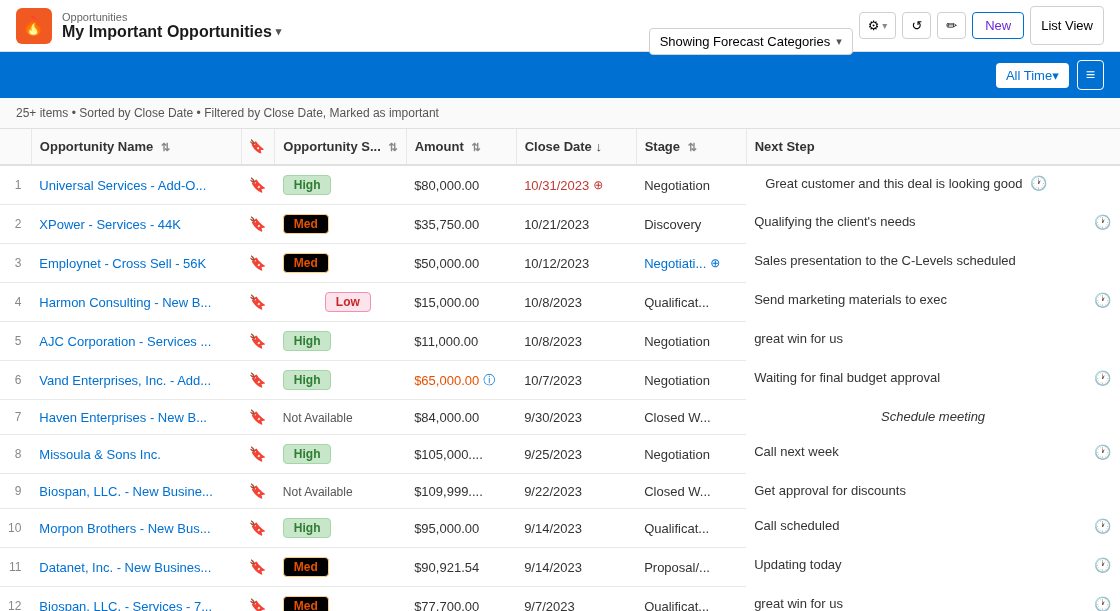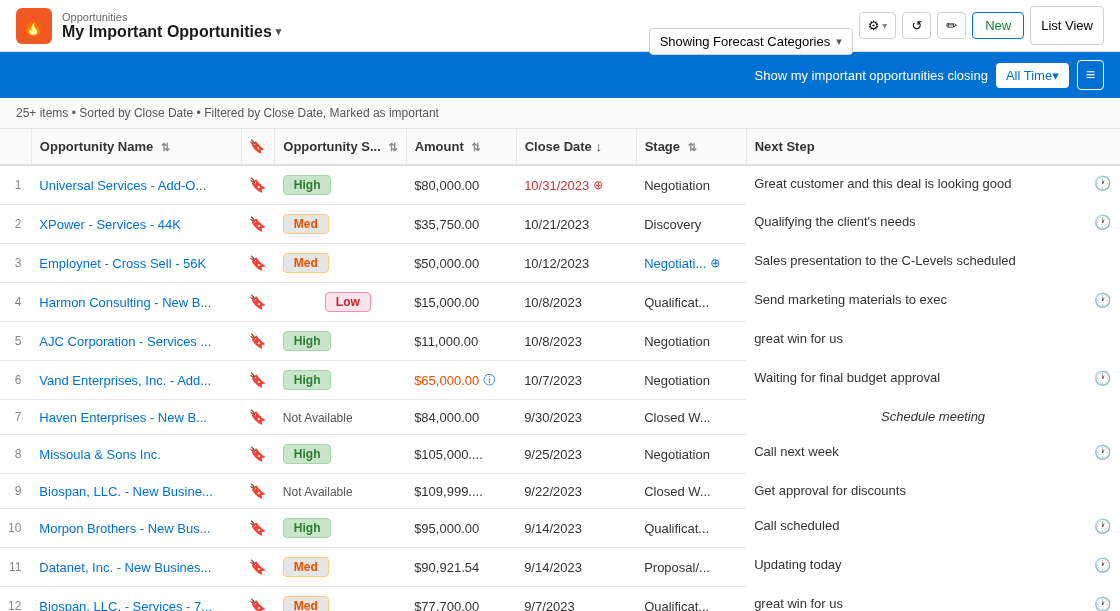--- a/index.html
+++ b/index.html
@@ -25,21 +25,21 @@
       display: flex; align-items: center; gap: 6px; border: 1px solid #d0d0d0;
       border-radius: 4px; padding: 5px 10px; background: #fff; cursor: pointer; font-size: 13px; margin-top: 31px;
     }
     .filter-btn .chevron { color: #555; font-size: 11px; }
     .icon-btn {
       border: 1px solid #d0d0d0; border-radius: 4px; padding: 5px 8px;
       background: #fff; cursor: pointer; font-size: 13px; display: flex; align-items: center; gap: 3px;
     }
     .new-btn {
       border: 1px solid #0070d2; border-radius: 4px; padding: 5px 12px;
-      background: #fff; color: #15803d; cursor: pointer; font-size: 13px; font-weight: 500;
+      background: #fff; color: #6d28d9; cursor: pointer; font-size: 13px; font-weight: 500;
     }
     .list-view-btn {
       border: 1px solid #d0d0d0; border-radius: 4px; padding: 11px 10px;
       background: #fff; cursor: pointer; font-size: 13px;
     }
 
     
     .blue-banner {
       background: #0070d2; color: #fff; display: flex; align-items: center; justify-content: flex-end;
       padding: 8px 16px; gap: 8px; min-height: 44px;
@@ -79,21 +79,21 @@
 
     .link-text { color: #0070d2; cursor: pointer; text-decoration: none; }
 
     .bookmark-icon { color: #0070d2; font-size: 14px; }
 
     .badge {
       display: inline-block; padding: 2px 10px; border-radius: 4px;
       font-size: 12px; font-weight: 600; min-width: 44px; text-align: center;
     }
     .badge-high { background: #c8e6c9; color: #2e7d32; border: 1px solid #a5d6a7; }
-    .badge-med { background: #e5e5e5; color: #e65100; border: 1px solid #ffcc80; }
+    .badge-med { background: #000000; color: #e65100; border: 1px solid #ffcc80; }
     .badge-low { background: #fce4ec; color: #c62828; border: 1px solid #f48fb1; margin-left: 42px; }
     .badge-na { color: #555; font-size: 12px; }
 
     .amount-cell { white-space: nowrap; }
     .amount-highlight { color: #e65100; }
     .amount-with-icon { display: flex; align-items: center; gap: 4px; }
     .amount-info-icon { color: #0070d2; font-size: 12px; cursor: pointer; }
 
     .close-date-overdue { color: #c23934; display: flex; align-items: center; gap: 4px; }
     .close-date-overdue .warn-icon { color: #c23934; font-size: 12px; }
@@ -145,21 +145,20 @@
     <button class="new-btn">
       <span>New</span>
     </button>
     <button class="list-view-btn">
       <span>List View</span>
     </button>
   </div>
 </div>
 
 <div class="blue-banner">
-  <span class="blue-banner-text">Show my important opportunities closing</span>
   <button class="time-btn">
     <span>All Time</span>
     <span>▾</span>
   </button>
   <button class="menu-icon-btn">
     <span>≡</span>
   </button>
 </div>
 
 <div class="filter-info-bar">
@@ -205,21 +204,21 @@
           <td><span class="bookmark-icon">🔖</span></td>
           <td><span class="badge badge-high">High</span></td>
           <td class="amount-cell"><span>$80,000.00</span></td>
           <td>
             <span class="close-date-overdue">
               <span>10/31/2023</span>
               <span class="warn-icon">⊕</span>
             </span>
           </td>
           <td><span>Negotiation</span></td>
-          <td style="display: flex; align-items: center; justify-content: space-between; gap: 8px; border: none;">
+          <td style="display: flex; align-items: center; justify-content: flex-start; gap: 8px; border: none; margin-left: 11px;">
             <span>Great customer and this deal is looking good</span>
             <span class="clock-icon">🕐</span>
           </td>
         </tr>
         <tr>
           <td>2</td>
           <td><a class="link-text">XPower - Services - 44K</a></td>
           <td><span class="bookmark-icon">🔖</span></td>
           <td><span class="badge badge-med">Med</span></td>
           <td class="amount-cell"><span>$35,750.00</span></td>

